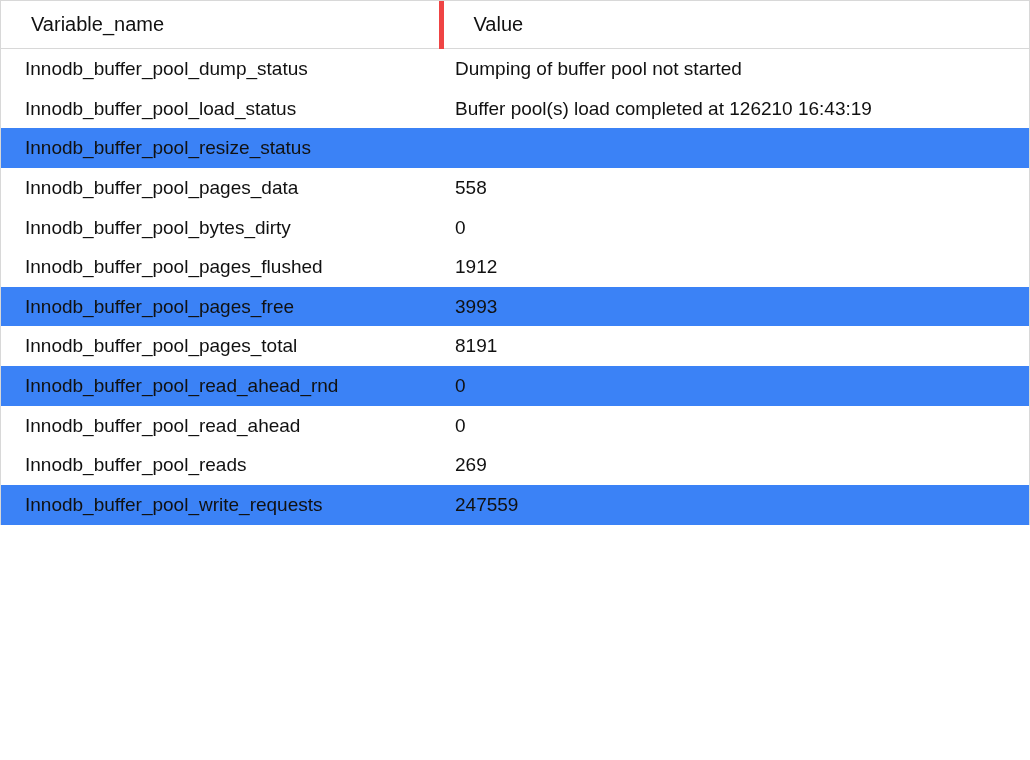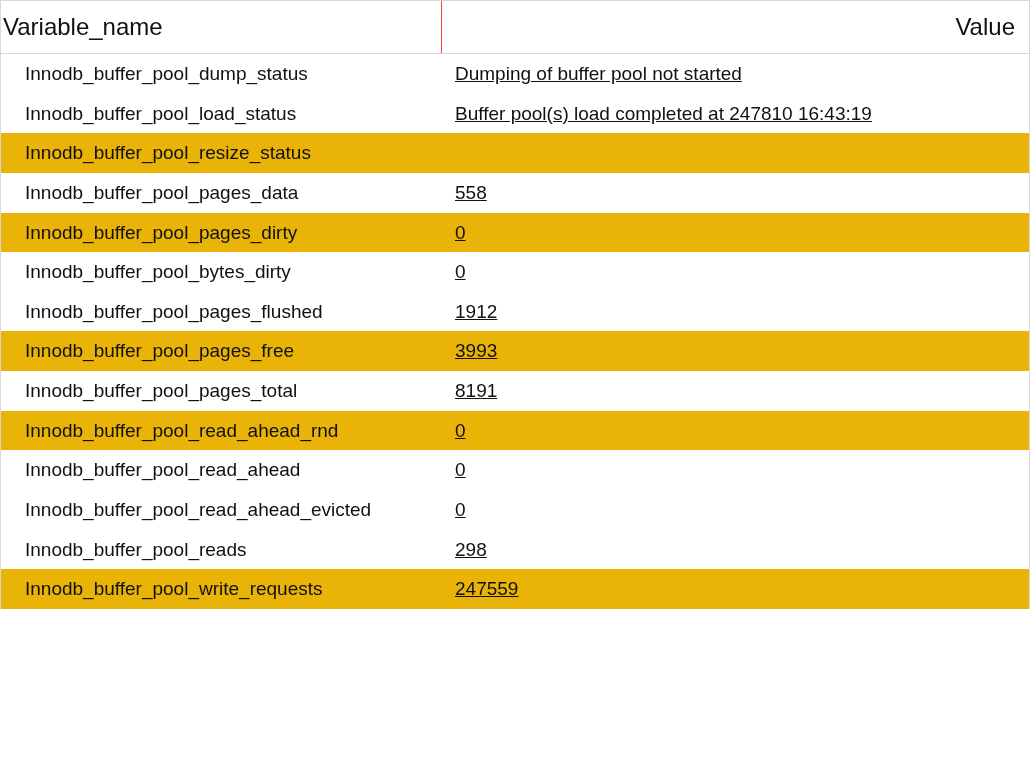--- a/index.html
+++ b/index.html
@@ -26,47 +26,45 @@
     }
     col.col-name {
       width: 440px;
     }
     col.col-value {
       width: auto;
     }
     thead th {
       text-align: left;
       font-weight: 400;
-      padding: 12px 14px 12px 2px;
+      padding: 12px 14px 12px 30px;
       border-bottom: 1px solid #d8d8d8;
-      font-size: 24px;
+      font-size: 20px;
       color: #111;
       margin-left: 36px;
     }
     thead th.col-value-h {
-      border-left: 1px solid #ef4444;
-      text-align: right;
+      border-left: 5px solid #ef4444;
     }
     tbody td {
       padding: 7px 14px 7px 24px;
       vertical-align: middle;
       white-space: nowrap;
       overflow: hidden;
       text-overflow: clip;
       font-size: 19px;
       color: #111;
       line-height: 1.35;
       height: 37px;
     }
     tbody td.col-value-c {
       padding-left: 14px;
-      text-decoration: underline;
     }
     tbody tr.striped {
-      background: #eab308;
+      background: #3b82f6;
     }
   </style>
 </head>
 <body>
 
 <div class="table-wrap">
   <table>
     <colgroup>
       <col class="col-name">
       <col class="col-value">
@@ -77,33 +75,29 @@
         <th class="col-value-h">Value</th>
       </tr>
     </thead>
     <tbody id="tbody">
     <tr>
           <td>Innodb_buffer_pool_dump_status</td>
           <td class="col-value-c">Dumping of buffer pool not started</td>
         </tr>
         <tr>
           <td>Innodb_buffer_pool_load_status</td>
-          <td class="col-value-c">Buffer pool(s) load completed at 247810 16:43:19</td>
+          <td class="col-value-c">Buffer pool(s) load completed at 126210 16:43:19</td>
         </tr>
         <tr class="striped">
           <td>Innodb_buffer_pool_resize_status</td>
           <td class="col-value-c"></td>
         </tr>
         <tr>
           <td>Innodb_buffer_pool_pages_data</td>
           <td class="col-value-c">558</td>
-        </tr>
-        <tr class="striped">
-          <td>Innodb_buffer_pool_pages_dirty</td>
-          <td class="col-value-c">0</td>
         </tr>
         <tr>
           <td>Innodb_buffer_pool_bytes_dirty</td>
           <td class="col-value-c">0</td>
         </tr>
         <tr>
           <td>Innodb_buffer_pool_pages_flushed</td>
           <td class="col-value-c">1912</td>
         </tr>
         <tr class="striped">
@@ -116,26 +110,22 @@
         </tr>
         <tr class="striped">
           <td>Innodb_buffer_pool_read_ahead_rnd</td>
           <td class="col-value-c">0</td>
         </tr>
         <tr>
           <td>Innodb_buffer_pool_read_ahead</td>
           <td class="col-value-c">0</td>
         </tr>
         <tr>
-          <td>Innodb_buffer_pool_read_ahead_evicted</td>
-          <td class="col-value-c">0</td>
-        </tr>
-        <tr>
           <td>Innodb_buffer_pool_reads</td>
-          <td class="col-value-c">298</td>
+          <td class="col-value-c">269</td>
         </tr>
         <tr class="striped">
           <td>Innodb_buffer_pool_write_requests</td>
           <td class="col-value-c">247559</td>
         </tr>
       </tbody>
   </table>
 </div>
 
 </body></html>

